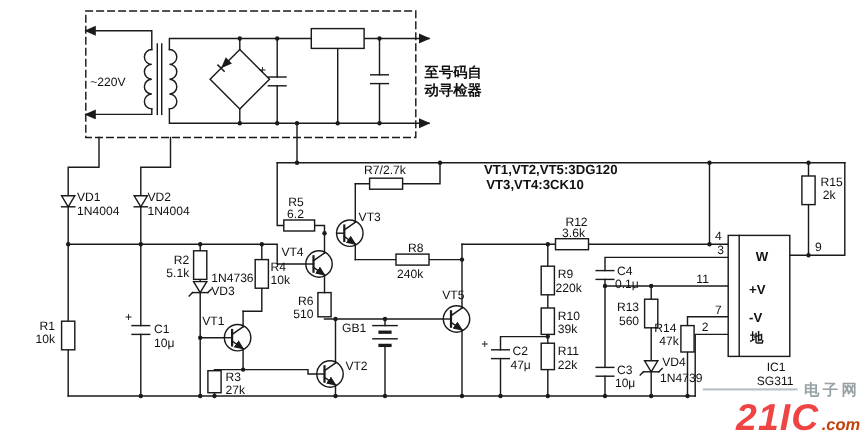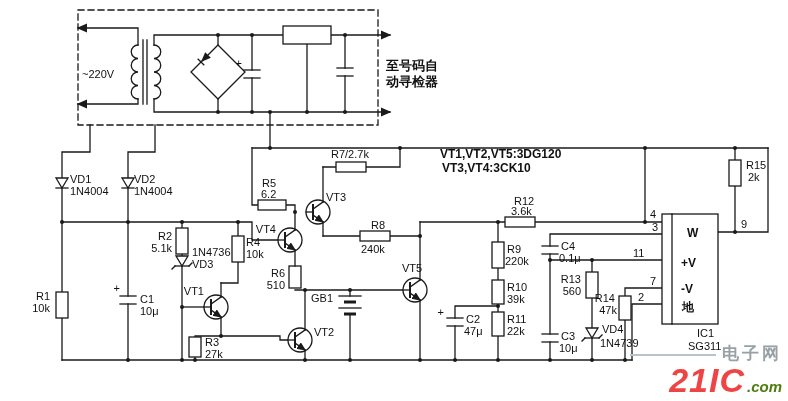--- a/index.html
+++ b/index.html
@@ -8,21 +8,21 @@
   svg{position:absolute;left:0;top:0;}
   svg .w{stroke:#1a1a1a;stroke-width:1.3;fill:none;stroke-linecap:square;}
   svg .comp{fill:#ffffff;stroke:#1a1a1a;stroke-width:1.3;}
   svg .dot{fill:#1a1a1a;}
   svg text{font-family:"Liberation Sans","DejaVu Sans",sans-serif;font-size:11px;fill:#111;}
   svg text.tb{font-weight:bold;font-size:12px;}
   svg text.tc{font-weight:bold;font-size:13px;}
   svg text.te{text-anchor:end;}
   .watermark{position:absolute;right:6px;bottom:2px;text-align:right;line-height:1.05;}
   .wm-rule{display:inline-block;width:86px;height:2px;background:#b9c2c6;margin-right:6px;vertical-align:middle;}
-  .wm-site{font-size:17px;font-weight:bold;letter-spacing:3px;}
+  .wm-site{font-size:14px;font-weight:bold;letter-spacing:3px;}
   .wm-brand{font-size:34px;font-weight:bold;font-style:italic;letter-spacing:1px;}
   .wm-com{font-size:15px;font-weight:bold;font-style:italic;margin-left:2px;}
 </style>
 </head>
 <body>
 
 <div class="stage">
 <svg width="788" height="401" viewBox="0 0 788 401">
   <defs>
     <marker id="arr" markerWidth="9" markerHeight="8" refX="7" refY="3.5" orient="auto">
@@ -336,16 +336,16 @@
     <text x="697" y="337">IC1</text>
     <text x="688" y="350">SG311</text>
   </g>
 </svg>
 
 <div class="watermark">
   <div>
     <span class="wm-rule"></span><span class="wm-site" style="color: rgb(151, 161, 166);">电子网</span>
   </div>
   <div>
-    <span class="wm-brand" style="color: #ef4444;">21IC</span><span class="wm-com" style="color: #4d7c0f;">.com</span>
+    <span class="wm-brand" style="color: #ef4444;">21IC</span><span class="wm-com" style="color: #c2410c;">.com</span>
   </div>
 </div>
 </div>
 
 </body></html>

